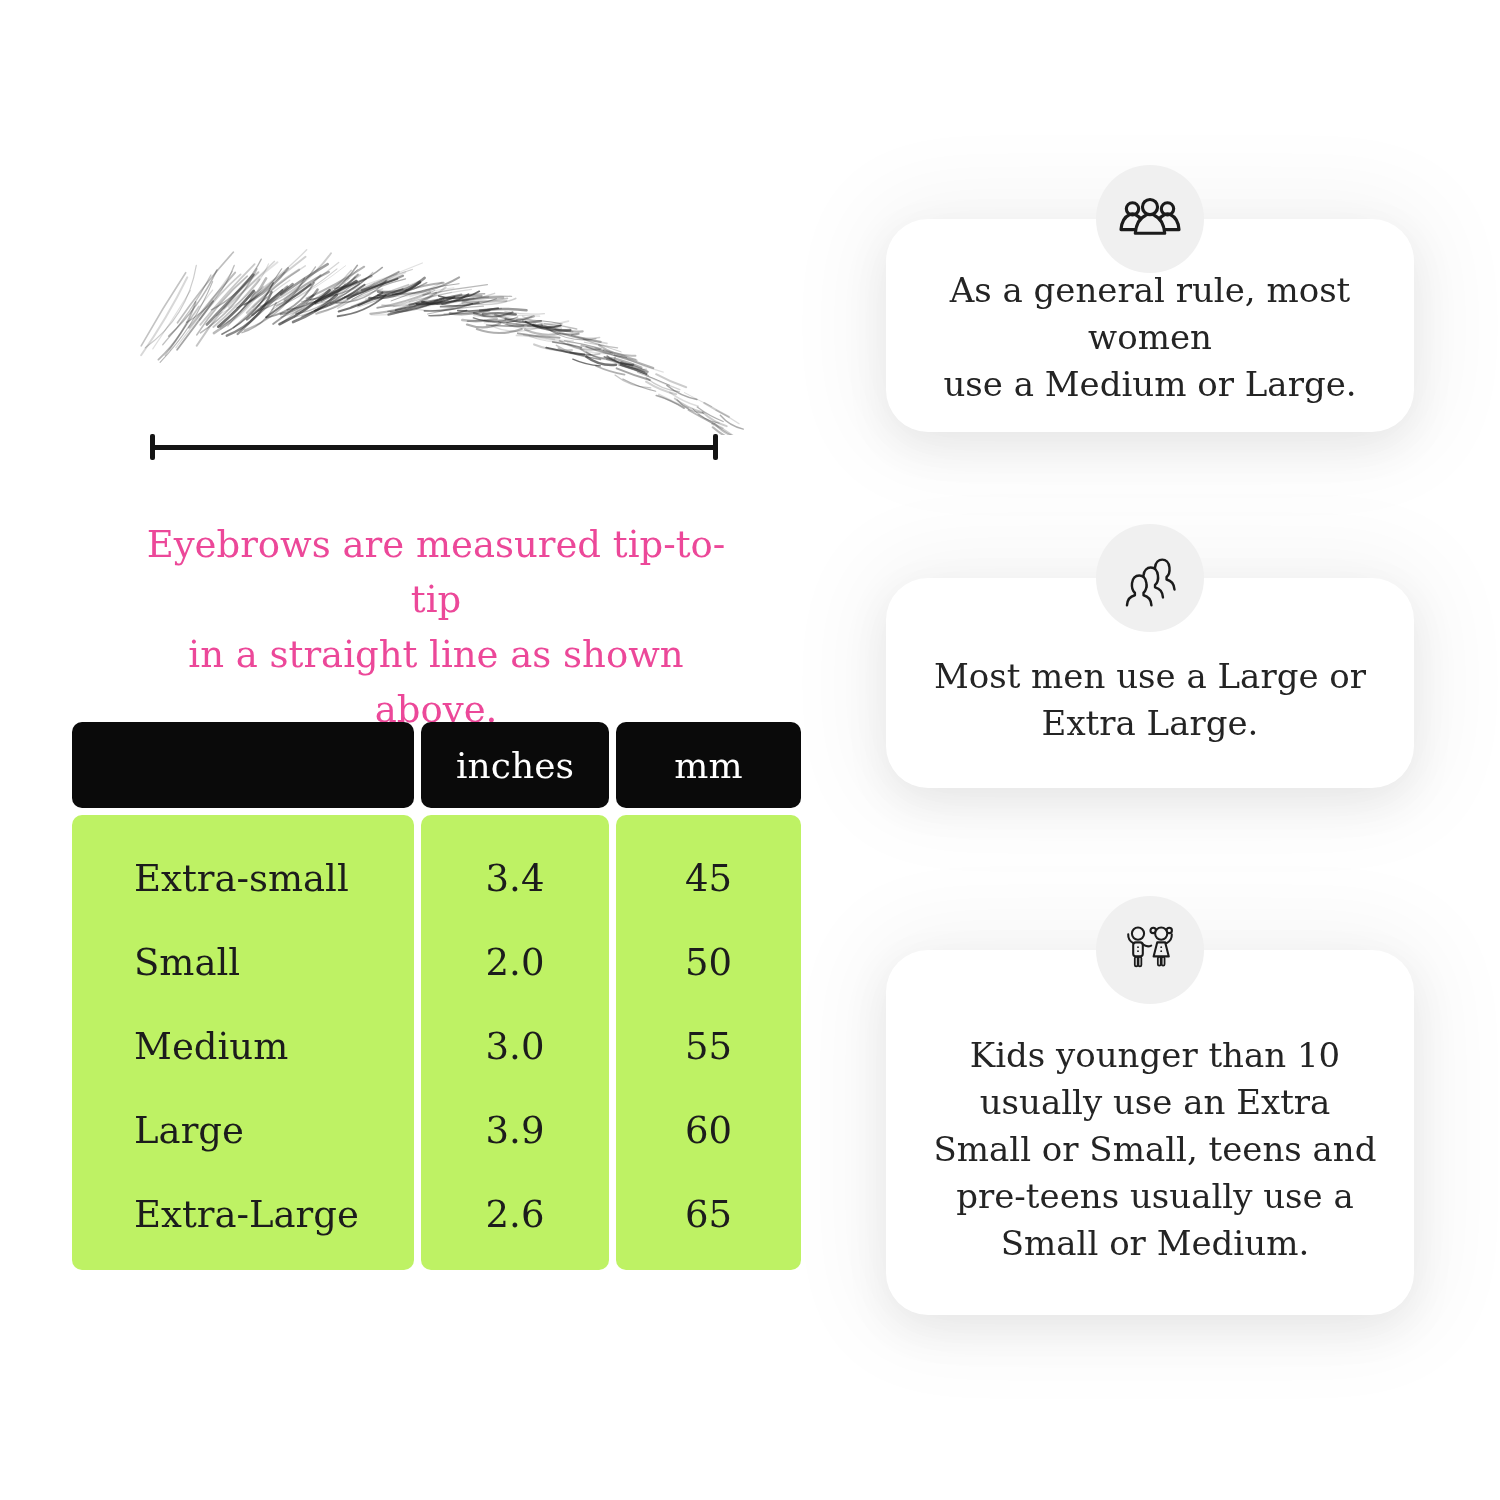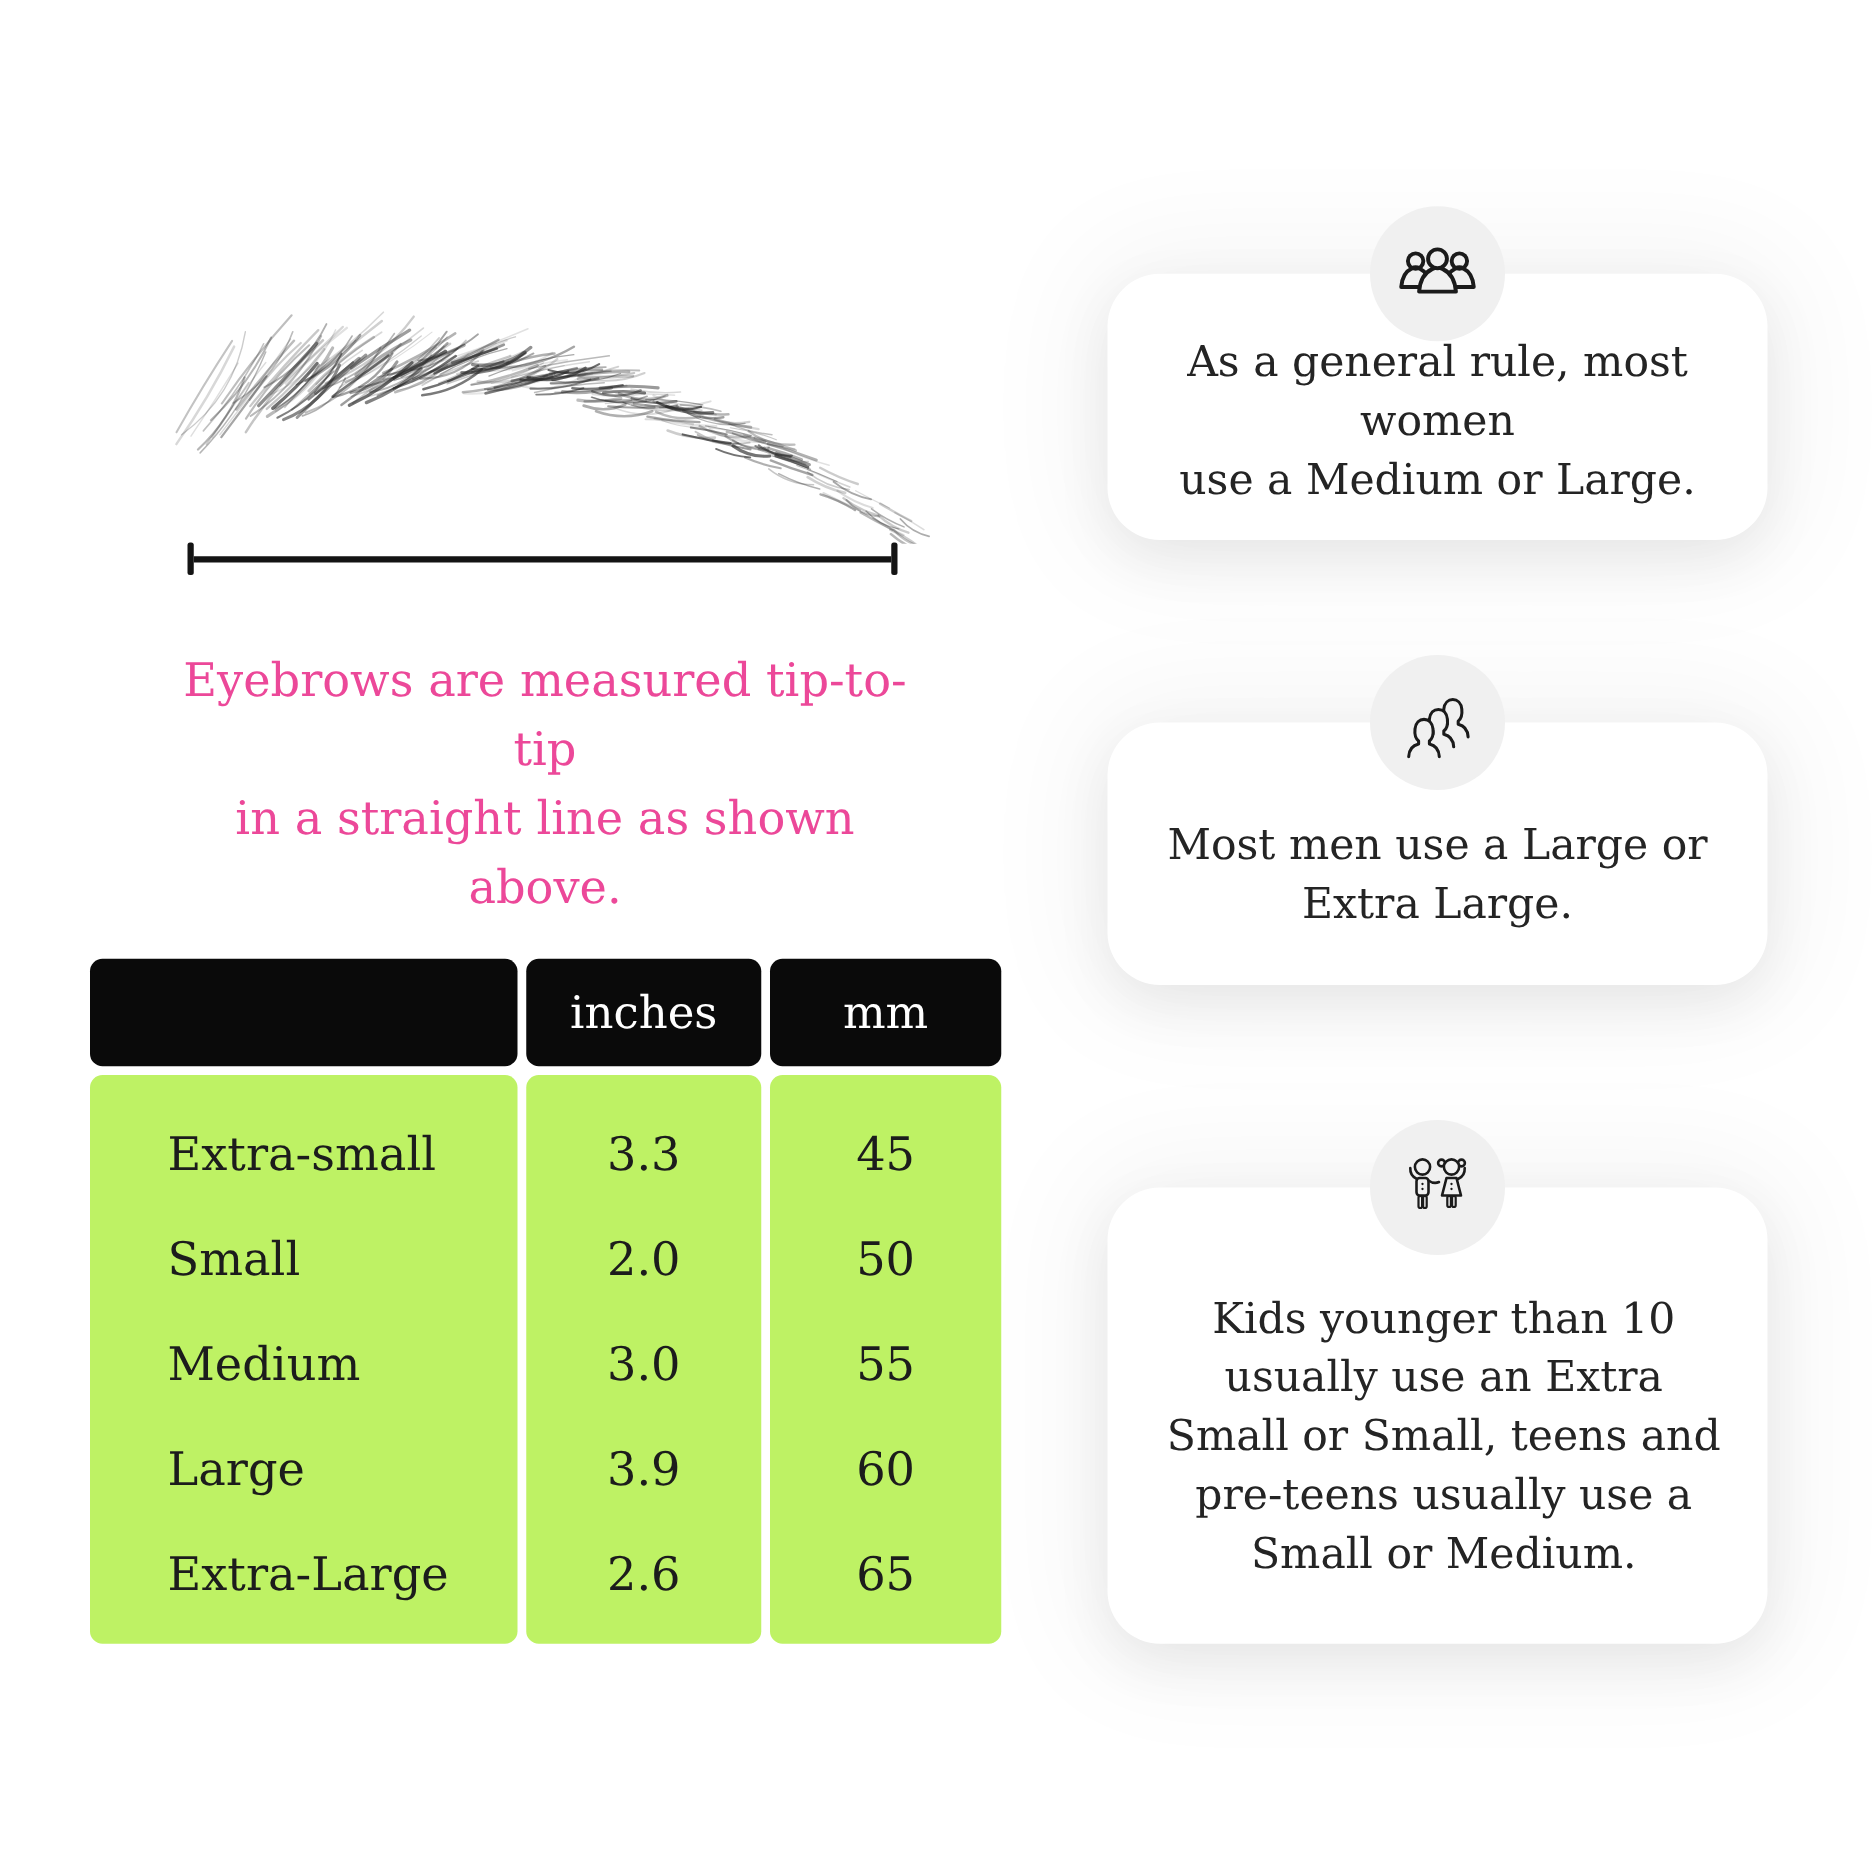--- a/index.html
+++ b/index.html
@@ -15,21 +15,21 @@
   .measure .bar{flex:1;height:5px;background:#141414;}
 
   
   .caption{position:absolute;left:128px;top:517px;width:616px;text-align:center;
            font-size:37px;line-height:55px;white-space:pre-line;color:#ec4899;}
 
   
   .table{position:absolute;left:72px;top:722px;width:730px;}
   .thead,.tbody{display:grid;grid-template-columns:342px 188px 185px;column-gap:7px;}
   .th{height:86px;background:#0a0a0a;border-radius:10px;color:#ffffff;display:flex;
-      align-items:center;justify-content:center;font-size:36px;margin-top:45px;}
+      align-items:center;justify-content:center;font-size:36px;}
   .tbody{margin-top:7px;}
   .tcol{height:455px;background:#bef264;border-radius:10px;padding-top:21px;box-sizing:border-box;}
   .cell{height:84px;display:flex;align-items:center;justify-content:center;font-size:37px;color:#1c1c1c;}
   .tcol.sizes .cell{justify-content:flex-start;padding-left:62px;}
 
   
   .card{position:absolute;left:886px;width:528px;background:#ffffff;border-radius:42px;
         box-shadow:0 15px 45px rgba(0,0,0,.07), 0 0 90px 25px rgba(0,0,0,.045);
         display:flex;align-items:center;justify-content:center;
         padding:58px 8px 24px;box-sizing:border-box;}
@@ -309,21 +309,21 @@
     </div>
     <div class="tbody">
       <div class="tcol sizes">
         <div class="cell">Extra-small</div>
         <div class="cell">Small</div>
         <div class="cell">Medium</div>
         <div class="cell">Large</div>
         <div class="cell">Extra-Large</div>
       </div>
       <div class="tcol">
-        <div class="cell">3.3</div>
+        <div class="cell">3.4</div>
         <div class="cell">2.0</div>
         <div class="cell">3.0</div>
         <div class="cell">3.9</div>
         <div class="cell">2.6</div>
       </div>
       <div class="tcol">
         <div class="cell">45</div>
         <div class="cell">50</div>
         <div class="cell">55</div>
         <div class="cell">60</div>

